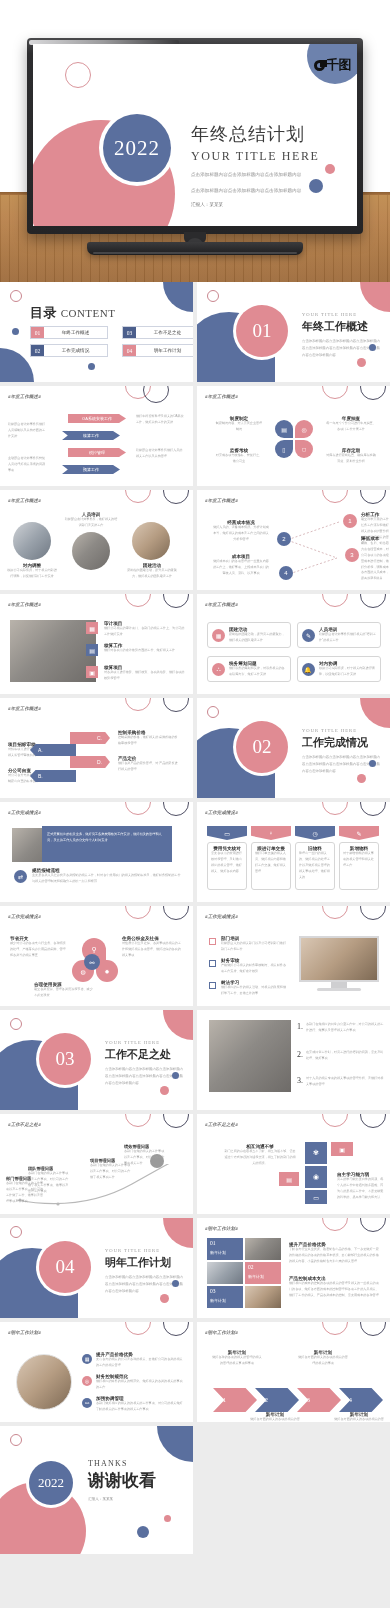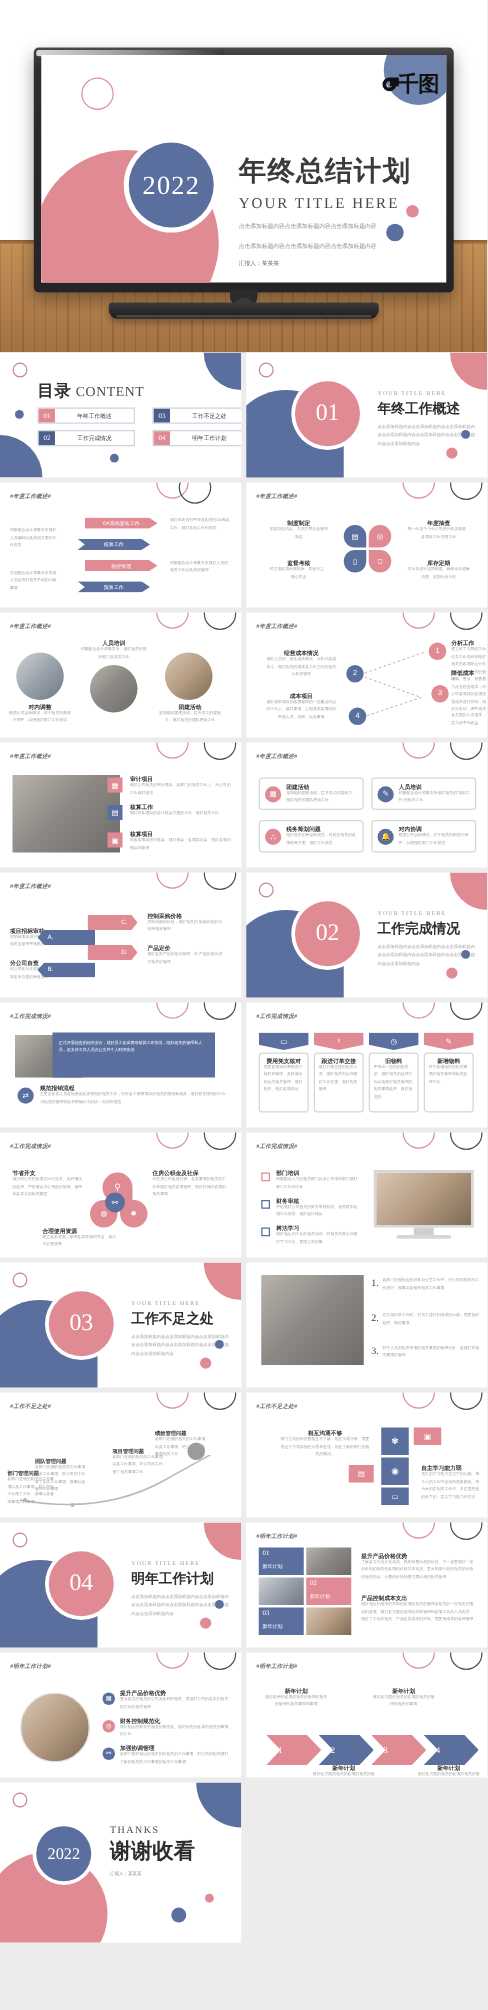--- a/index.html
+++ b/index.html
@@ -61,32 +61,32 @@
   }
 
   
   .cv-circle-out { position: absolute; left: 32px; top: 18px; width: 26px; height: 26px;
     border: 1.2px solid #d9959b; border-radius: 50%; }
   .cv-logo-disc { position: absolute; right: -6px; top: -16px; width: 56px; height: 56px;
     background: #6d82ad; border-radius: 50%; }
   .cv-logo { position: absolute; right: 6px; top: 12px; display: flex; align-items: center; gap: 1px; }
   .cv-logo-mark { width: 11px; height: 11px; border: 3px solid #111; border-radius: 50%; position: relative; }
   .cv-logo-mark::after { content:""; position:absolute; left:3px; top:-3px; width:7px; height:7px; background:#111; }
-  .cv-logo-txt { font-size: 17px; font-weight: 700; color: #111; letter-spacing: -.5px;
+  .cv-logo-txt { font-size: 13px; font-weight: 700; color: #111; letter-spacing: -.5px;
     font-family: "DejaVu Sans", sans-serif; text-align: center; }
   .cv-blob-pink { position: absolute; left: -6px; top: 76px; width: 148px; height: 148px;
     background: #e08b93; border-radius: 50%; }
   .cv-ring { position: absolute; left: 66px; top: 66px; width: 76px; height: 76px;
     background: #fff; border-radius: 50%; }
   .cv-disc-blue { position: absolute; left: 70px; top: 70px; width: 68px; height: 68px;
     background: #5a6f9e; border-radius: 50%;
     display: flex; align-items: center; justify-content: center; }
   .cv-year { color: #fff; font-size: 21px; letter-spacing: 1px; font-family:"Liberation Serif", serif; }
   .cv-text { position: absolute; left: 158px; top: 78px; width: 160px; }
-  .cv-title { font-size: 22px; color: #3b3b3b; letter-spacing: 1px; font-weight: 700; }
+  .cv-title { font-size: 18px; color: #3b3b3b; letter-spacing: 1px; font-weight: 400; }
   .cv-sub { font-size: 12px; color: #4a4a4a; letter-spacing: 1.6px; margin-top: 3px;
     font-family: "Liberation Serif", serif; }
   .cv-body { font-size: 4.6px; color: #8d8d8d; line-height: 1.9; margin-top: 7px; }
   .cv-rep { font-size: 4.6px; color: #6d6d6d; margin-top: 7px; }
   .cv-dot-pink { position: absolute; right: 22px; top: 120px; width: 10px; height: 10px;
     background: #e08b93; border-radius: 50%; }
   .cv-dot-blue { position: absolute; right: 34px; top: 135px; width: 14px; height: 14px;
     background: #5a6f9e; border-radius: 50%; }
 
   

